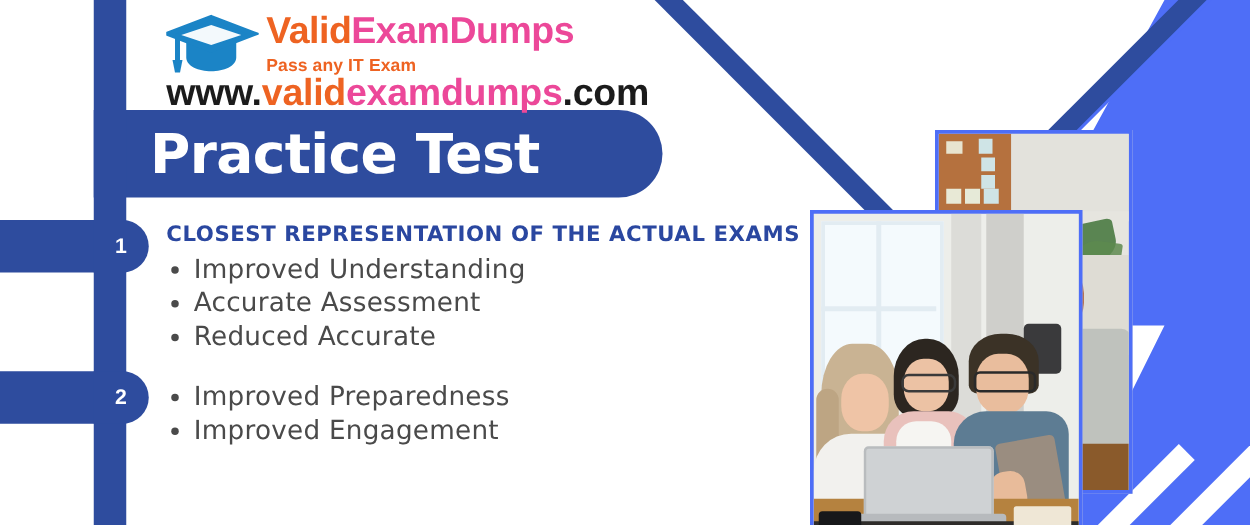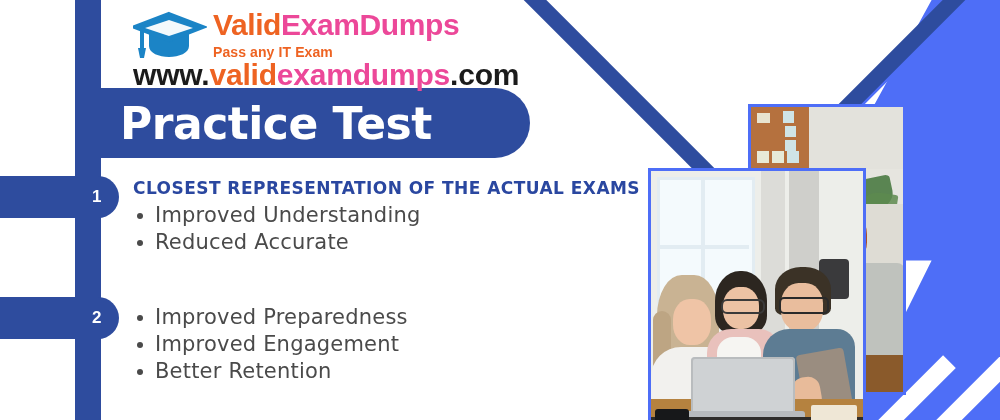--- a/index.html
+++ b/index.html
@@ -409,25 +409,25 @@
   </div>
 
   <div class="url-line"><span class="c-black">www.</span><span class="c-orange">valid</span><span class="c-blue">examdumps</span><span class="c-black">.com</span></div>
 
   <div class="pill-title">Practice Test</div>
 
   <div class="section sec-one">
     <div class="sec-head">CLOSEST REPRESENTATION OF THE ACTUAL EXAMS</div>
     <ul class="bullets">
       <li>Improved Understanding</li>
+      <li>Accurate Assessment</li>
       <li>Reduced Accurate</li>
     </ul>
   </div>
 
   <div class="section sec-two">
     <ul class="bullets">
       <li>Improved Preparedness</li>
       <li>Improved Engagement</li>
-      <li>Better Retention</li>
     </ul>
   </div>
 
 </div>
 
 </body></html>

